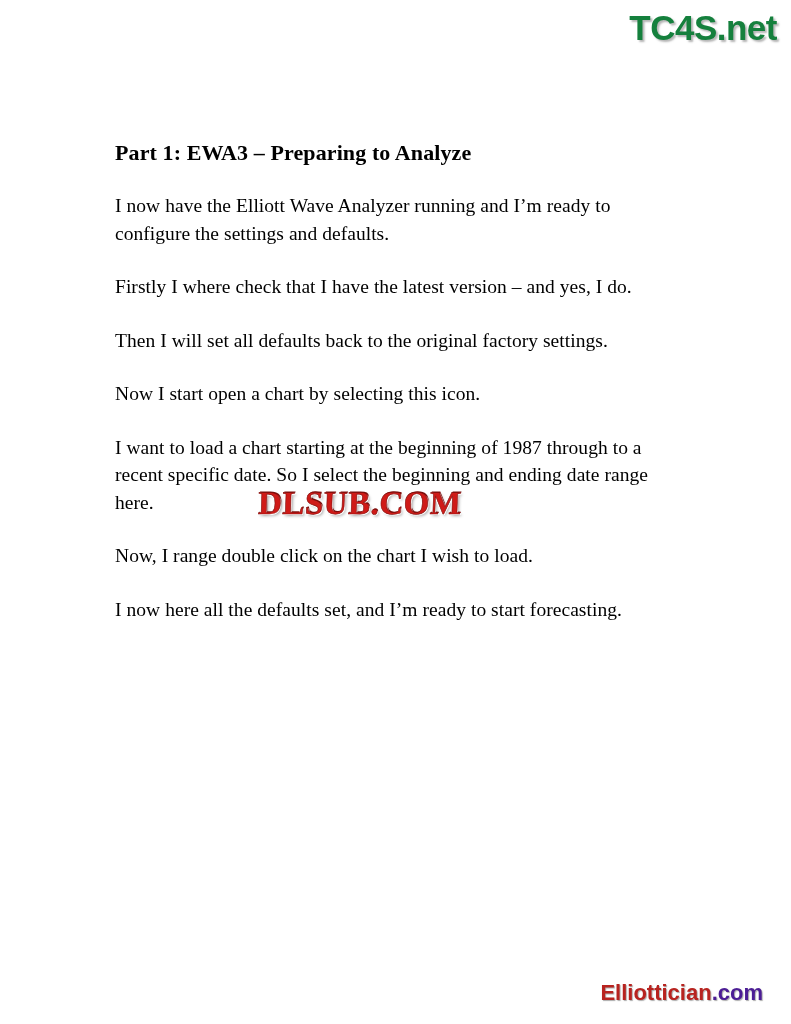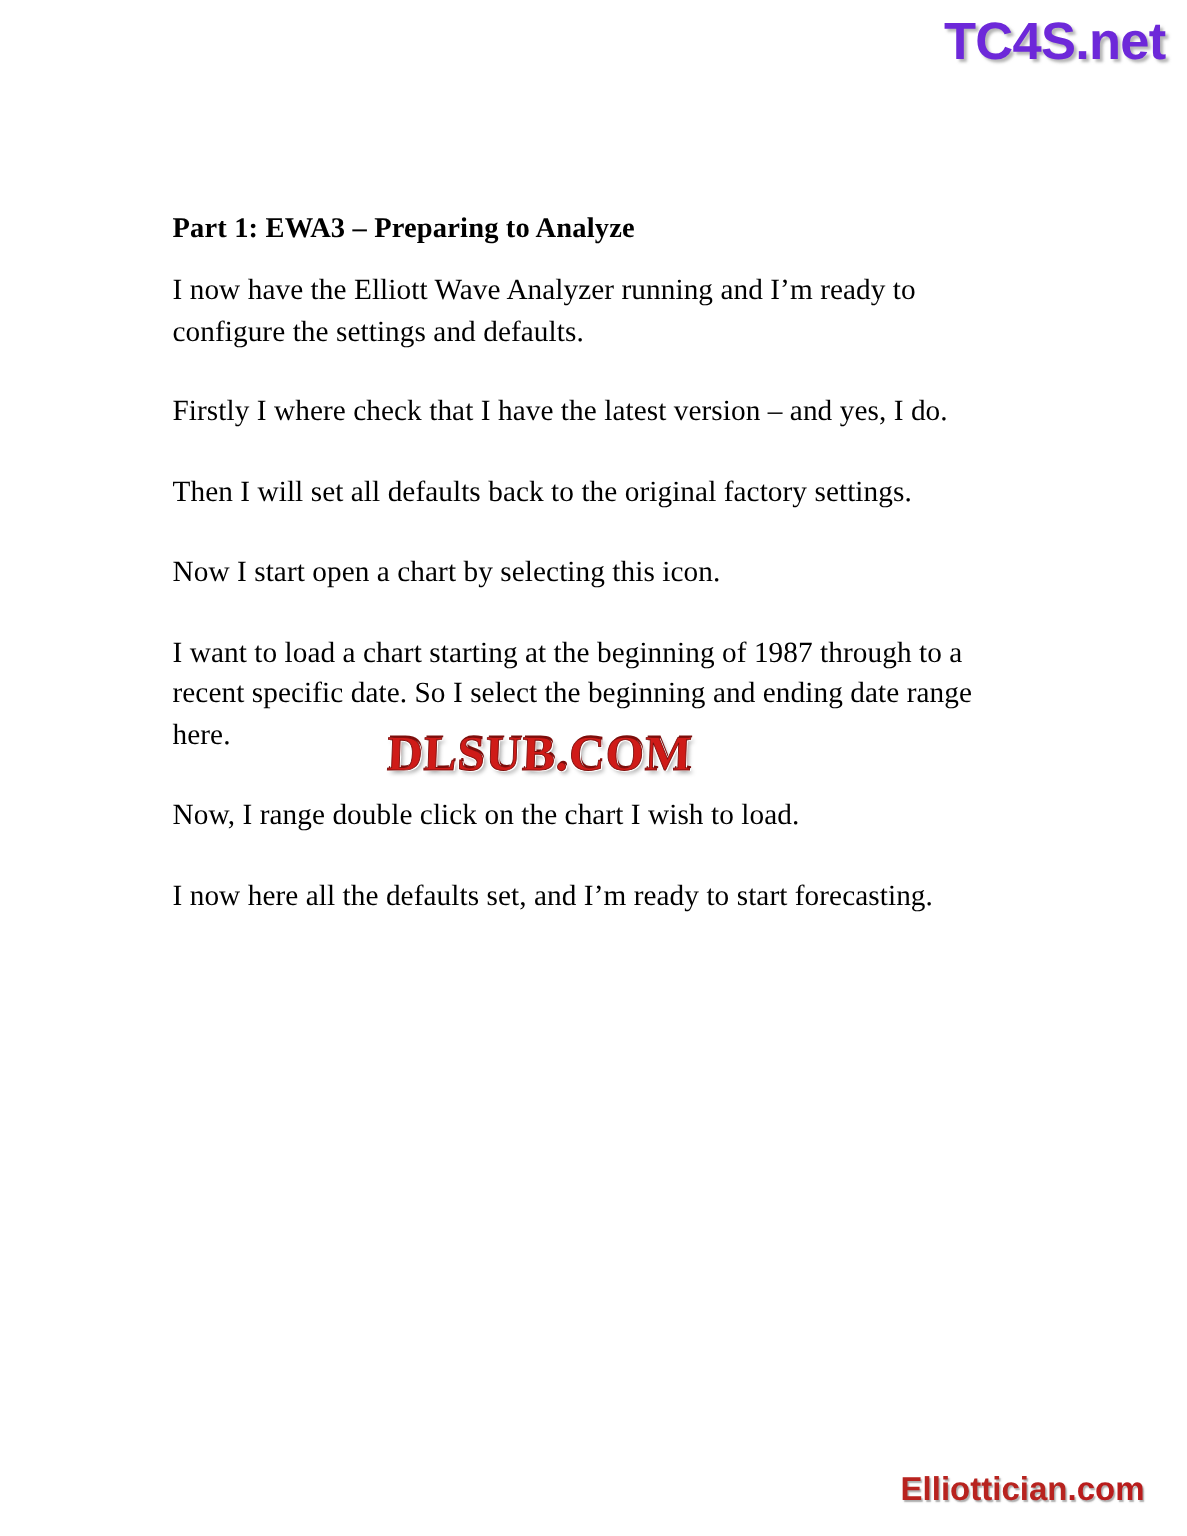--- a/index.html
+++ b/index.html
@@ -24,39 +24,39 @@
 
   
   .brand-top {
     position: absolute;
     top: 8px;
     right: 14px;
     font-family: "Liberation Sans", sans-serif;
     font-weight: bold;
     font-size: 35px;
     letter-spacing: -0.5px;
-    color: #6d28d9;
+    color: #15803d;
     text-shadow: 2px 2px 2px rgba(120,120,120,0.55);
     white-space: nowrap;
   }
 
   
   .doc {
     position: absolute;
     left: 115px;
     top: 140px;
     width: 570px;
   }
 
   .doc h1 {
     font-family: "Liberation Serif", serif;
     font-weight: bold;
-    font-size: 19px;
+    font-size: 22px;
     line-height: 25px;
-    margin: 0 0 15px 0;
+    margin: 0 0 27px 0;
     letter-spacing: 0.1px;
   }
 
   .doc p {
     font-size: 19.5px;
     line-height: 27.5px;
     margin: 0 0 26px 0;
     letter-spacing: 0.05px;
   }
 
@@ -92,21 +92,21 @@
     bottom: 18px;
     right: 28px;
     font-family: "Liberation Sans", sans-serif;
     font-weight: bold;
     font-size: 22px;
     color: #b8231f;
     text-shadow: 1px 1px 1px rgba(90,90,90,0.5);
     white-space: nowrap;
   }
   .brand-bottom .tail {
-    color: #b91c1c;
+    color: #4c1d95;
     text-align: center;
   }
 </style>
 </head>
 <body>
 
 <div class="page">
 
   <div class="brand-top">TC4S.net</div>
 

